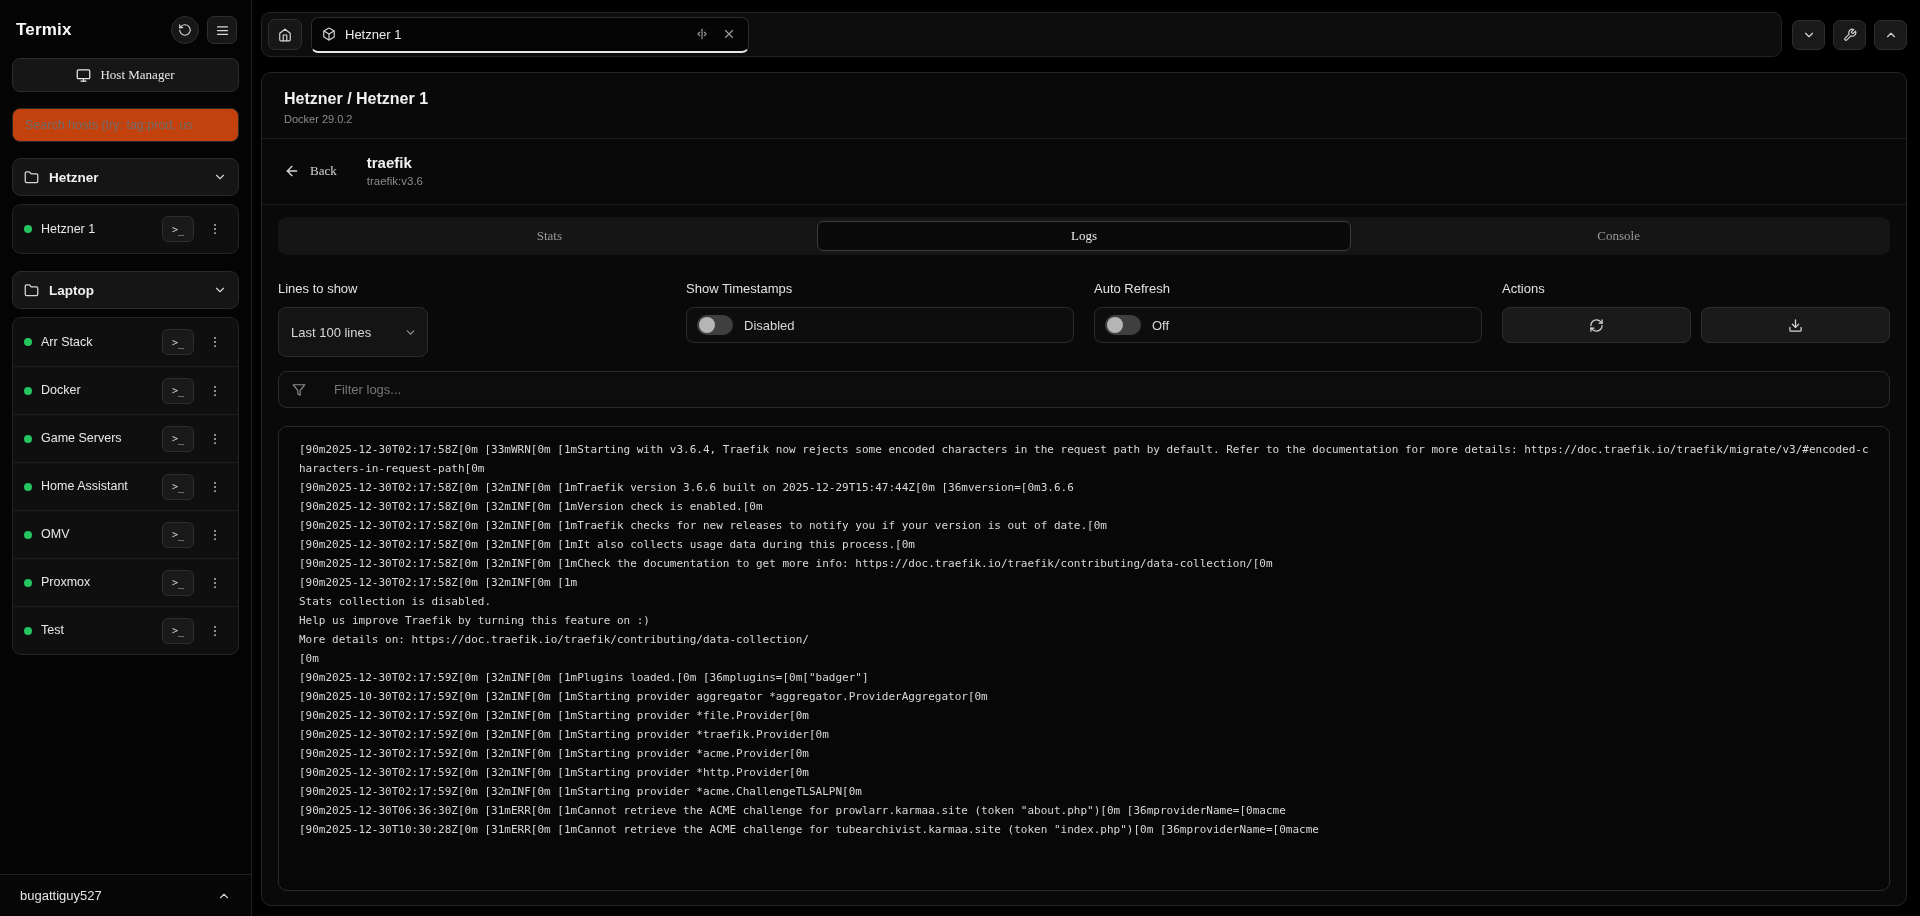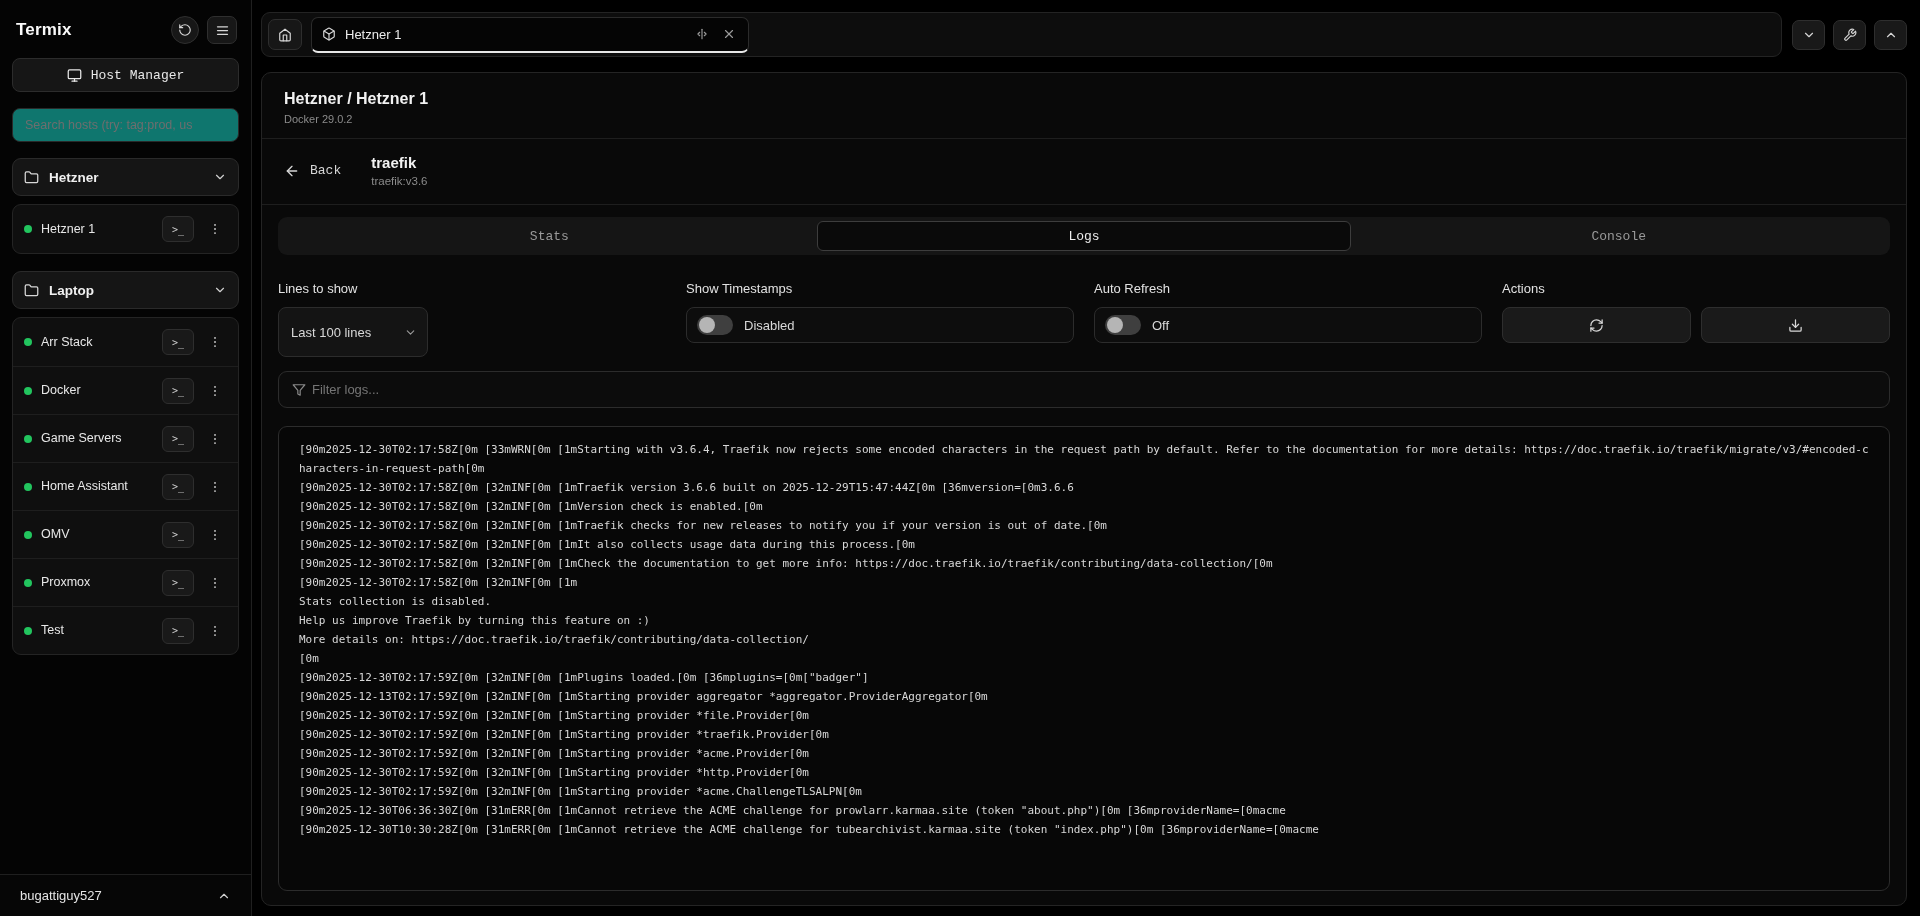--- a/index.html
+++ b/index.html
@@ -1,37 +1,37 @@
 <!DOCTYPE html>
 <html><head>
 <meta charset="utf-8">
 <title>Termix</title>
 <style>
   * { margin:0; padding:0; box-sizing:border-box; }
   html,body { width:1920px; height:916px; background:#000; overflow:hidden;
     font-family:"Liberation Sans","DejaVu Sans",sans-serif; color:#ededed; }
-  button { font-family:Liberation Mono, monospace; }
+  button { font-family:Liberation Serif, serif; }
   svg { display:block; }
 
   .app { display:flex; width:100%; height:100%; }
 
   
   .sidebar { width:252px; height:100%; border-right:1px solid #1f1f1f; background:#040404;
     padding:12px 10px 0; display:flex; flex-direction:column; flex:none; }
   .sb-header { display:flex; align-items:center; justify-content:space-between; padding:4px 4px 12px 6px; }
   .sb-title { font-size:17px; font-weight:700; letter-spacing:.2px; color:#fafafa; }
   .sb-header-btns { display:flex; gap:8px; align-items:center; }
   .icon-btn { width:30px; height:28px; border:1px solid #2f2f2f; background:#171717; border-radius:7px;
     display:flex; align-items:center; justify-content:center; color:#d8d8d8; cursor:pointer; }
   .icon-btn.round { width:28px; height:28px; border-radius:50%; }
 
   .host-manager { margin:2px 2px 0; height:34px; border:1px solid #2c2c2c; background:#161616; border-radius:8px;
     display:flex; align-items:center; justify-content:center; gap:9px; font-size:13px; color:#e8e8e8; cursor:pointer; width:calc(100% - 4px); }
 
-  .search { margin:16px 2px 0; height:34px; border:1px solid #292929; background:#0f766e; border-radius:8px;
+  .search { margin:16px 2px 0; height:34px; border:1px solid #292929; background:#c2410c; border-radius:8px;
     padding:0 12px; width:calc(100% - 4px); color:#d0d0d0; font-size:12.5px; outline:none; }
   .search::placeholder { color:#6e6e6e; }
 
   .groups { margin-top:16px; flex:1; overflow:hidden; display:flex; flex-direction:column; gap:17px; padding:0 2px; }
   .group-header { height:38px; border:1px solid #2a2a2a; background:#151515; border-radius:9px;
     display:flex; align-items:center; gap:10px; padding:0 11px; cursor:pointer; }
   .group-label { font-size:13.5px; font-weight:600; flex:1; color:#f0f0f0; }
   .chev-btn { background:none; border:none; color:#cfcfcf; cursor:pointer; display:flex; align-items:center; }
   .hosts { margin-top:8px; border:1px solid #242424; background:#0f0f0f; border-radius:9px; overflow:hidden; }
   .host-row { display:flex; align-items:center; gap:9px; padding:8px 11px; min-height:48px; cursor:pointer; }
@@ -90,21 +90,21 @@
   .toggle-panel { height:36px; border:1px solid #2c2c2c; border-radius:8px; display:flex; align-items:center;
     gap:11px; padding:0 10px; font-size:13px; color:#d8d8d8; background:#0d0d0d; }
   .toggle { width:36px; height:20px; border-radius:10px; background:#3f3f3f; position:relative; flex:none; cursor:pointer;
     border:none; }
   .toggle::after { content:""; position:absolute; left:2px; top:2px; width:16px; height:16px; border-radius:50%; background:#b5b5b5; }
   .actions-row { display:flex; gap:10px; }
   .action-btn { flex:1; height:36px; border:1px solid #2e2e2e; background:#1a1a1a; border-radius:8px;
     display:flex; align-items:center; justify-content:center; color:#d8d8d8; cursor:pointer; }
 
   .filter { margin-top:14px; height:37px; border:1px solid #2c2c2c; border-radius:9px; display:flex;
-    align-items:center; gap:6px; padding:0 13px; color:#8a8a8a; background:#0c0c0c; flex:none; }
+    align-items:center; gap:28px; padding:0 13px; color:#8a8a8a; background:#0c0c0c; flex:none; }
   .filter input { flex:1; background:transparent; border:none; outline:none; color:#d8d8d8; font-size:13px; }
   .filter input::placeholder { color:#757575; }
 
   .logbox { margin-top:18px; flex:1; border:1px solid #2c2c2c; border-radius:9px; background:#070707;
     padding:13px 20px; overflow:hidden; font-family:"DejaVu Sans Mono",monospace; font-size:11px;
     line-height:19px; color:#d8d8d8; min-height:0; }
   .log-line { white-space:pre-wrap; word-break:break-all; }
 </style>
 </head>
 <body>
@@ -479,21 +479,21 @@
             <div class="log-line">[90m2025-12-30T02:17:58Z[0m [32mINF[0m [1mVersion check is enabled.[0m</div>
             <div class="log-line">[90m2025-12-30T02:17:58Z[0m [32mINF[0m [1mTraefik checks for new releases to notify you if your version is out of date.[0m</div>
             <div class="log-line">[90m2025-12-30T02:17:58Z[0m [32mINF[0m [1mIt also collects usage data during this process.[0m</div>
             <div class="log-line">[90m2025-12-30T02:17:58Z[0m [32mINF[0m [1mCheck the documentation to get more info: https://doc.traefik.io/traefik/contributing/data-collection/[0m</div>
             <div class="log-line">[90m2025-12-30T02:17:58Z[0m [32mINF[0m [1m</div>
             <div class="log-line">Stats collection is disabled.</div>
             <div class="log-line">Help us improve Traefik by turning this feature on :)</div>
             <div class="log-line">More details on: https://doc.traefik.io/traefik/contributing/data-collection/</div>
             <div class="log-line">[0m</div>
             <div class="log-line">[90m2025-12-30T02:17:59Z[0m [32mINF[0m [1mPlugins loaded.[0m [36mplugins=[0m["badger"]</div>
-            <div class="log-line">[90m2025-12-13T02:17:59Z[0m [32mINF[0m [1mStarting provider aggregator *aggregator.ProviderAggregator[0m</div>
+            <div class="log-line">[90m2025-10-30T02:17:59Z[0m [32mINF[0m [1mStarting provider aggregator *aggregator.ProviderAggregator[0m</div>
             <div class="log-line">[90m2025-12-30T02:17:59Z[0m [32mINF[0m [1mStarting provider *file.Provider[0m</div>
             <div class="log-line">[90m2025-12-30T02:17:59Z[0m [32mINF[0m [1mStarting provider *traefik.Provider[0m</div>
             <div class="log-line">[90m2025-12-30T02:17:59Z[0m [32mINF[0m [1mStarting provider *acme.Provider[0m</div>
             <div class="log-line">[90m2025-12-30T02:17:59Z[0m [32mINF[0m [1mStarting provider *http.Provider[0m</div>
             <div class="log-line">[90m2025-12-30T02:17:59Z[0m [32mINF[0m [1mStarting provider *acme.ChallengeTLSALPN[0m</div>
             <div class="log-line">[90m2025-12-30T06:36:30Z[0m [31mERR[0m [1mCannot retrieve the ACME challenge for prowlarr.karmaa.site (token "about.php")[0m [36mproviderName=[0macme</div>
             <div class="log-line">[90m2025-12-30T10:30:28Z[0m [31mERR[0m [1mCannot retrieve the ACME challenge for tubearchivist.karmaa.site (token "index.php")[0m [36mproviderName=[0macme</div>
           </div>
       </div>
     </section>

